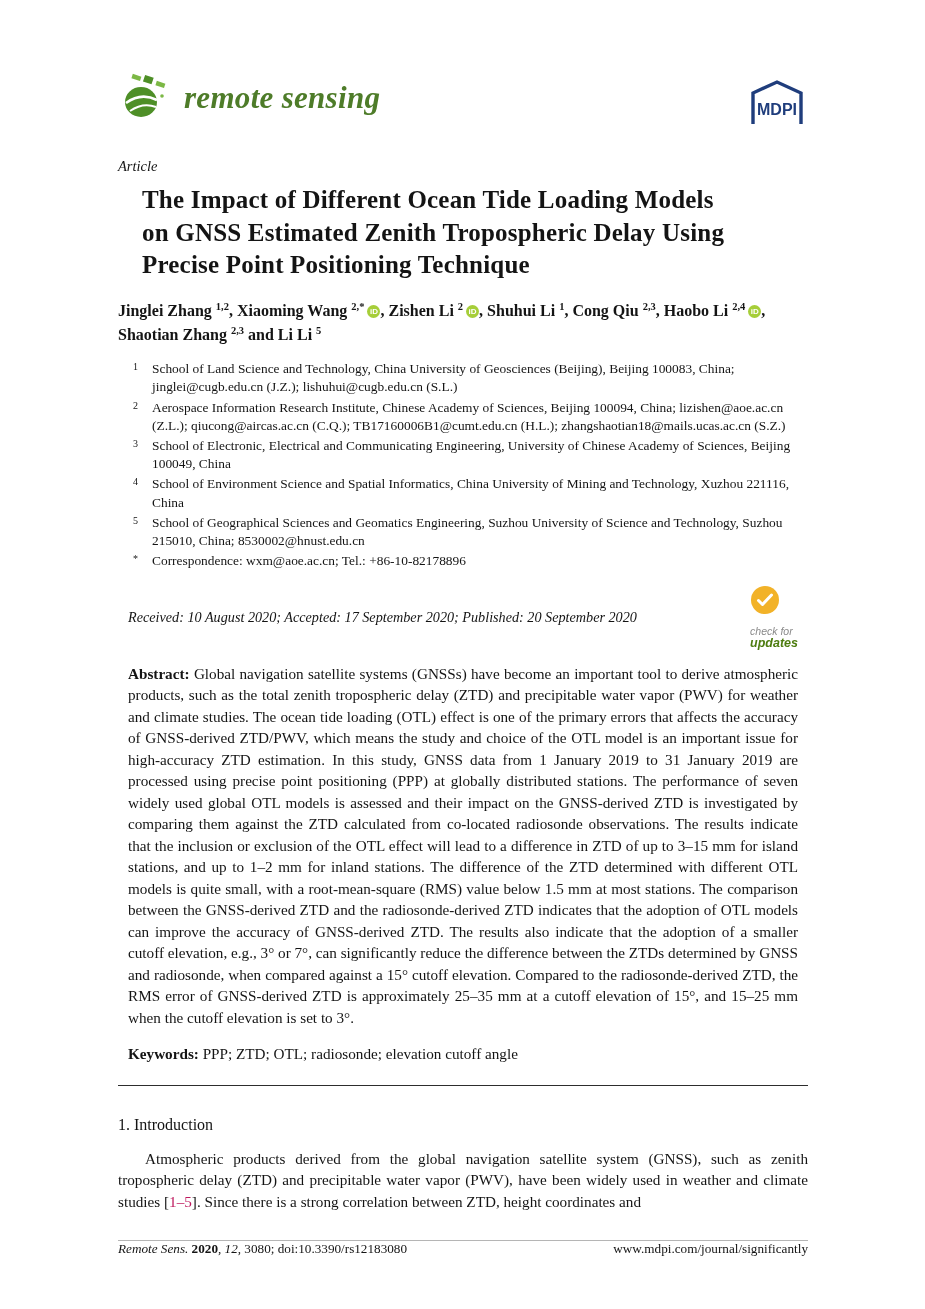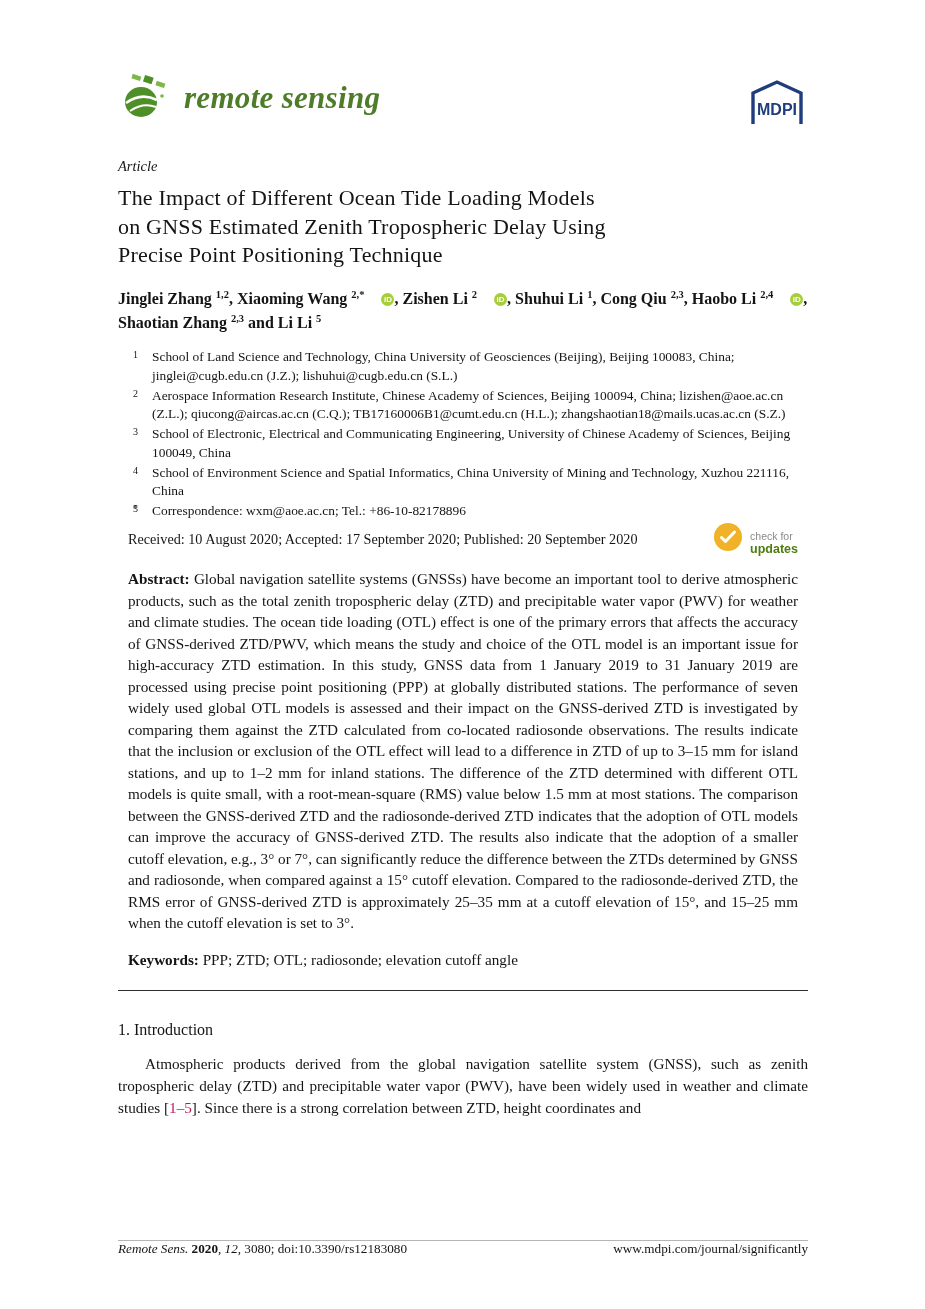--- a/index.html
+++ b/index.html
@@ -14,36 +14,36 @@
     color:#141414;
     overflow:hidden;
   }
   
   .masthead { display:flex; justify-content:space-between; align-items:flex-start; margin-bottom:26px;gap:44px; }
   .journal-logo { display:flex; align-items:center; gap:12px; text-decoration:none; cursor:pointer; }
   .journal-name { font-size:31px; font-style:italic; font-weight:bold; color:#4e7c29; letter-spacing:.3px; }
   .mdpi-logo { cursor:pointer; margin-top:6px; }
   
   .article-type { font-style:italic; font-size:14.5px; margin-bottom:9px; }
-  .title { font-size:22px; line-height:1.3; font-weight:normal; white-space:pre-line; margin-bottom:17px; letter-spacing:.2px; }
+  .title { font-size:25px; line-height:1.3; font-weight:bold; white-space:pre-line; margin-bottom:17px; letter-spacing:.2px;margin-left:24px; }
   .authors { font-size:16px; font-weight:bold; line-height:1.5; margin-bottom:13px; }
   .authors sup { font-size:10.5px; }
   .orcid {
     display:inline-block; width:13px; height:13px; border-radius:50%;
     background:#a6ce39; color:#fff; font-size:8px; line-height:13px; text-align:center;
     font-family:"Liberation Sans",sans-serif; font-weight:bold;
-    margin-left:17px; vertical-align:2px; cursor:pointer;
+    margin-left:3px; vertical-align:2px; cursor:pointer;
   }
   .affils { font-size:13.4px; line-height:1.36; }
   .affil { position:relative; padding-left:34px; margin-bottom:2px; }
   .affil .marker { position:absolute; left:15px; top:0; font-size:10px; }
   
-  .dates-row { display:flex; justify-content:space-between; align-items:center; margin:2px 10px 12px 10px; }
+  .dates-row { display:flex; justify-content:space-between; align-items:center; margin:14px 10px 12px 10px;font-style:italic; }
   .dates { font-size:14.2px; }
-  .badge { display:flex; align-items:flex-end; gap:7px; cursor:pointer; }
+  .badge { display:flex; align-items:flex-start; gap:7px; cursor:pointer;flex-direction:column; }
   .badge-text { font-family:"Liberation Sans",sans-serif; line-height:1.1; }
   .badge-l1 { display:block; font-size:10.5px; color:#8a8a8a; }
   .badge-l2 { display:block; font-size:12.5px; color:#4d7c0f; font-weight:bold; }
   
   .abstract { font-size:15.2px; line-height:1.415; text-align:justify; margin:10px 10px 15px 10px; }
   .keywords { font-size:15.2px; line-height:1.415; margin:0 10px 20px 10px; }
   .rule { height:1px; background:#2d2d2d; border:none; margin:4px 0 30px 0; }
   
   .section-heading { font-size:16px; font-weight:normal; margin-bottom:14px; }
   .body-para { font-size:15.2px; line-height:1.42; text-align:justify; text-indent:27px; }
@@ -93,21 +93,21 @@
 on GNSS Estimated Zenith Tropospheric Delay Using
 Precise Point Positioning Technique</h1>
 
   <div class="authors" id="authors-line"><span>Jinglei Zhang</span> <sup>1,2</sup>, <span>Xiaoming Wang</span> <sup>2,*</sup><span class="orcid">iD</span>, <span>Zishen Li</span> <sup>2</sup><span class="orcid">iD</span>, <span>Shuhui Li</span> <sup>1</sup>, <span>Cong Qiu</span> <sup>2,3</sup>, <span>Haobo Li</span> <sup>2,4</sup><span class="orcid">iD</span>, <span>Shaotian Zhang</span> <sup>2,3</sup> and <span>Li Li</span> <sup>5</sup></div>
 
   <div class="affils" id="affil-list">
       <div class="affil"><span class="marker">1</span><span>School of Land Science and Technology, China University of Geosciences (Beijing), Beijing 100083, China; jinglei@cugb.edu.cn (J.Z.); lishuhui@cugb.edu.cn (S.L.)</span></div>
       <div class="affil"><span class="marker">2</span><span>Aerospace Information Research Institute, Chinese Academy of Sciences, Beijing 100094, China; lizishen@aoe.ac.cn (Z.L.); qiucong@aircas.ac.cn (C.Q.); TB17160006B1@cumt.edu.cn (H.L.); zhangshaotian18@mails.ucas.ac.cn (S.Z.)</span></div>
       <div class="affil"><span class="marker">3</span><span>School of Electronic, Electrical and Communicating Engineering, University of Chinese Academy of Sciences, Beijing 100049, China</span></div>
       <div class="affil"><span class="marker">4</span><span>School of Environment Science and Spatial Informatics, China University of Mining and Technology, Xuzhou 221116, China</span></div>
-      <div class="affil"><span class="marker">5</span></div>
+      <div class="affil"><span class="marker">5</span><span>School of Geographical Sciences and Geomatics Engineering, Suzhou University of Science and Technology, Suzhou 215010, China; 8530002@hnust.edu.cn</span></div>
       <div class="affil"><span class="marker">*</span><span>Correspondence: wxm@aoe.ac.cn; Tel.: +86-10-82178896</span></div>
     </div>
 
   <div class="dates-row">
     <div class="dates">Received: 10 August 2020; Accepted: 17 September 2020; Published: 20 September 2020</div>
     <div class="badge">
       <span>
         <svg width="30" height="30" viewBox="0 0 30 30">
           <circle cx="15" cy="15" r="14" fill="#f2b228"></circle>
           <path d="M8.5 15.5 l4 4 l9 -9.5" stroke="#ffffff" stroke-width="3" fill="none" stroke-linecap="round" stroke-linejoin="round"></path>

